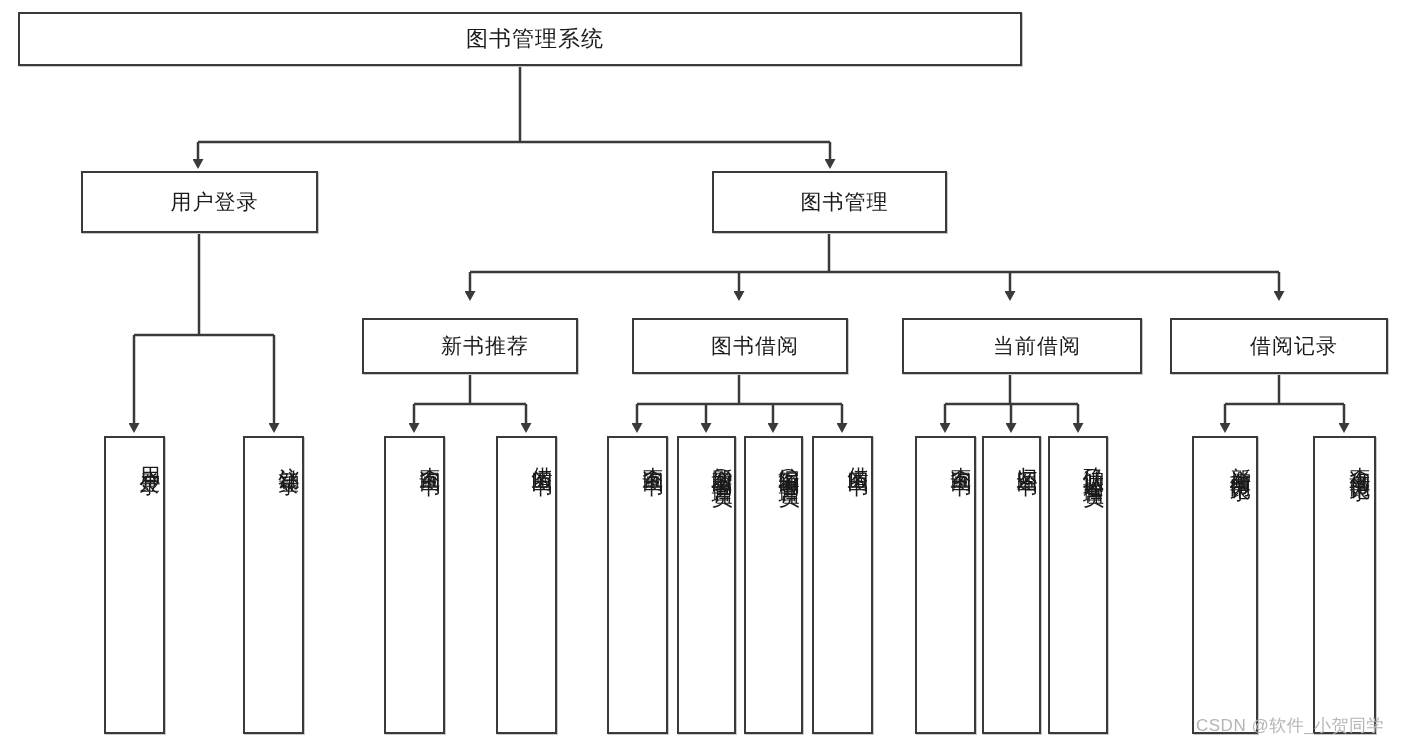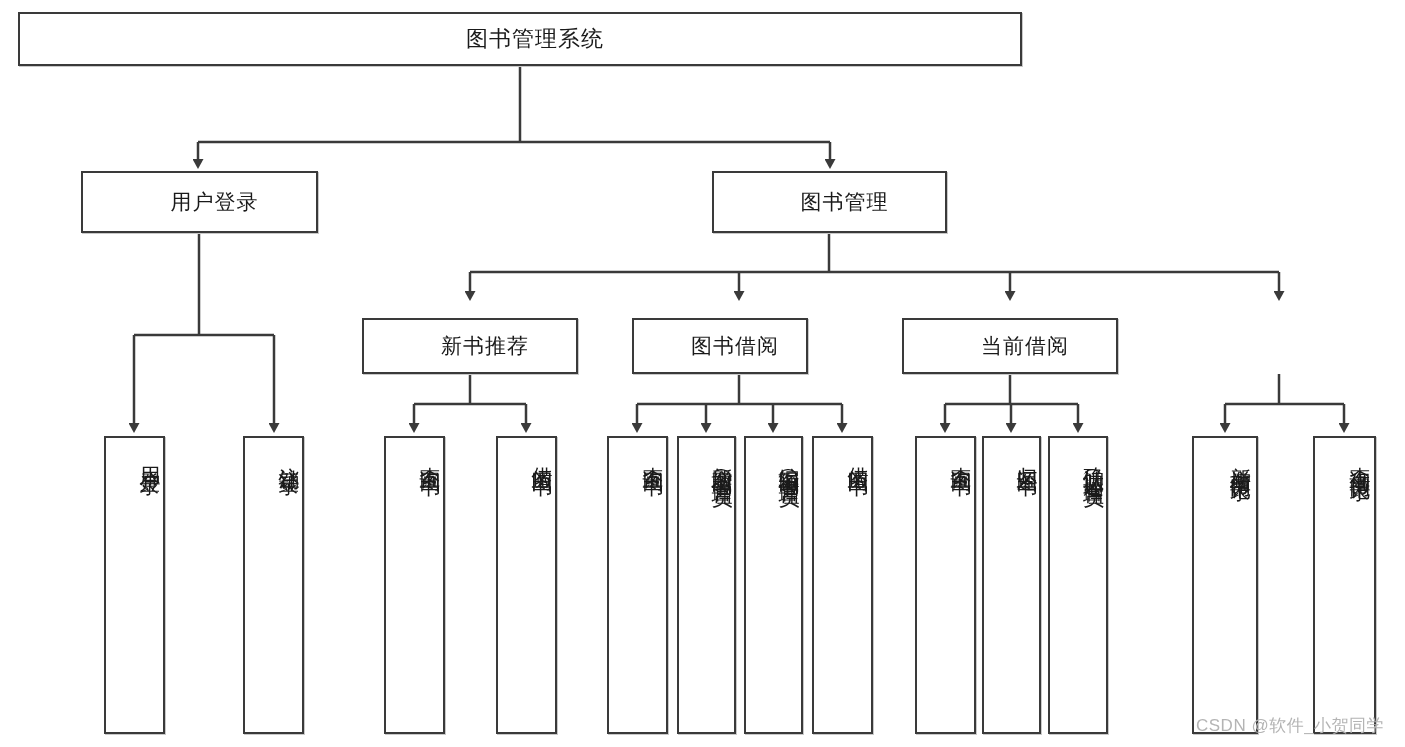--- a/index.html
+++ b/index.html
@@ -128,25 +128,28 @@
   <div class="node" style="left:81px; top:171px; width:237px; height:62px;">
     <span class="lbl">用户登录</span>
   </div>
   <div class="node" style="left:362px; top:318px; width:216px; height:56px;">
     <span class="lbl">新书推荐</span>
   </div>
 
   <div class="node" style="left:712px; top:171px; width:235px; height:62px;">
     <span class="lbl">图书管理</span>
   </div>
-  <div class="node" style="left:632px; top:318px; width:176px; height:56px;">
+  <div class="node" style="left:632px; top:318px; width:216px; height:56px;">
     <span class="lbl">图书借阅</span>
   </div>
-  <div class="node" style="left:902px; top:318px; width:216px; height:56px;">
+  <div class="node" style="left:902px; top:318px; width:240px; height:56px;">
     <span class="lbl">当前借阅</span>
+  </div>
+  <div class="node" style="left:1170px; top:318px; width:218px; height:56px;">
+    <span class="lbl">借阅记录</span>
   </div>
 
   <div class="node vert" style="left:104px; top:436px; width:61px; height:298px;">
     <span class="lbl">用户登录</span>
   </div>
   <div class="node vert" style="left:243px; top:436px; width:61px; height:298px;">
     <span class="lbl">注销登录</span>
   </div>
 
   <div class="node vert" style="left:384px; top:436px; width:61px; height:298px;">

